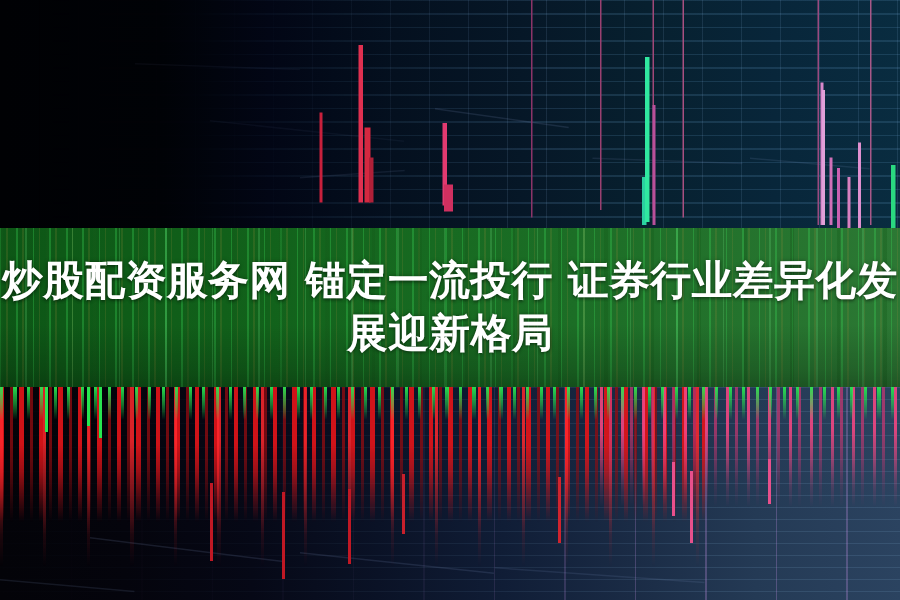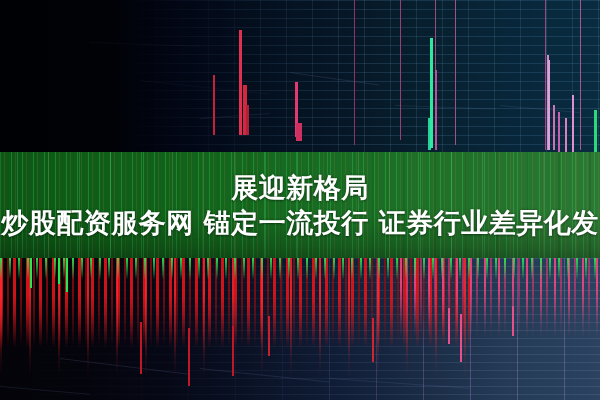--- a/index.html
+++ b/index.html
@@ -347,17 +347,17 @@
         <div class="spike" style="left: 232px; top: 68px; height: 50px; width: 2px; background: rgb(192, 24, 36);"></div>
         <div class="spike" style="left: 268px; top: 58px; height: 40px; width: 2px; background: rgb(200, 32, 44);"></div>
         <div class="spike" style="left: 372px; top: 60px; height: 44px; width: 2px; background: rgb(208, 36, 46);"></div>
         <div class="spike" style="left: 460px; top: 56px; height: 48px; width: 2px; background: rgb(232, 80, 140);"></div>
         <div class="spike" style="left: 448px; top: 50px; height: 36px; width: 2px; background: rgb(232, 80, 140);"></div>
         <div class="spike" style="left: 512px; top: 48px; height: 30px; width: 2px; background: rgb(232, 80, 140);"></div>
       </div>
   </div>
 
   <div id="headline">
+    <div class="headline-line">炒股配资服务网 锚定一流投行 证券行业差异化发</div>
     <div class="headline-line">展迎新格局</div>
-    <div class="headline-line">炒股配资服务网 锚定一流投行 证券行业差异化发</div>
   </div>
 
 </div>
 
 </body></html>

